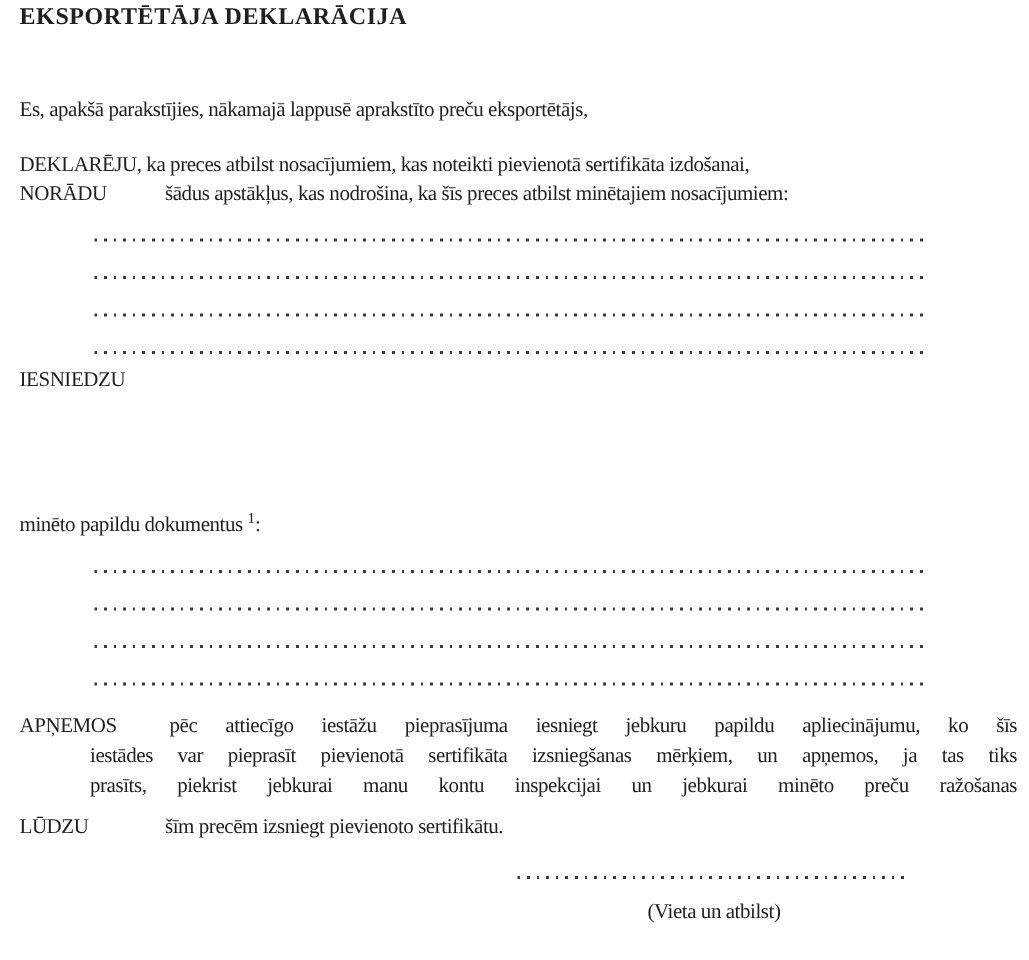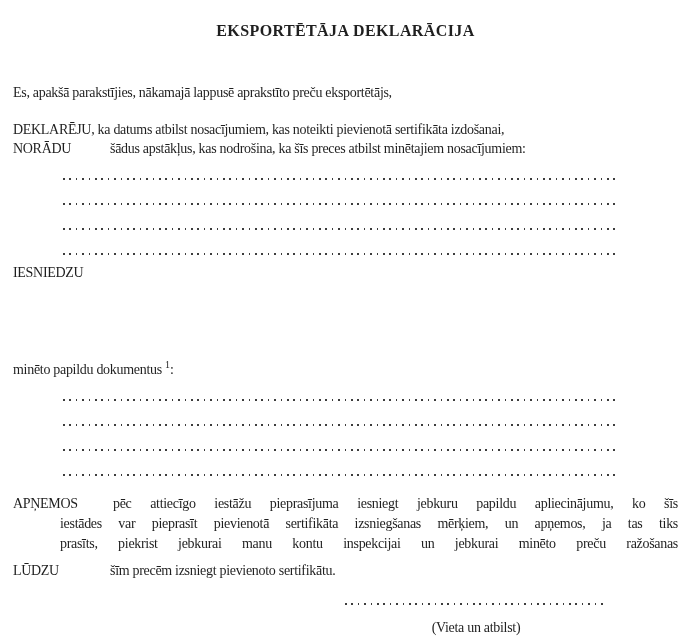--- a/index.html
+++ b/index.html
@@ -10,25 +10,25 @@
     box-sizing: border-box;
     padding: 0 8px 0 13px;
     background: #ffffff;
     font-family: "Liberation Serif", "DejaVu Serif", serif;
     font-size: 14px;
     letter-spacing: -0.3px;
     color: #1f1f1f;
     overflow: hidden;
   }
   .title {
-    text-align: center;
+    text-align: left;
     font-weight: bold;
     font-size: 16px;
     letter-spacing: 0.4px;
-    padding-top: 22px;
+    padding-top: 3px;
     line-height: 18px;
   }
   .para { line-height: 17px; }
   .intro   { margin-top: 44px; }
   .declare { margin-top: 20px; }
   .row { display: flex; line-height: 17px; }
   .row-noradu    { margin-top: 2px; justify-content: flex-end; }
   .row-iesniedzu { margin-top: 9px; flex-direction: column; }
   .row-ludzu     { margin-top: 8px; justify-content: space-between; }
   .row .lbl { flex: 0 0 97px; }
@@ -81,21 +81,21 @@
 </style>
 </head>
 <body>
 
 <div class="page">
 
   <div class="title">EKSPORTĒTĀJA DEKLARĀCIJA</div>
 
   <div class="para intro">Es, apakšā parakstījies, nākamajā lappusē aprakstīto preču eksportētājs,</div>
 
-  <div class="para declare">DEKLARĒJU, ka datums atbilst nosacījumiem, kas noteikti pievienotā sertifikāta izdošanai,</div>
+  <div class="para declare">DEKLARĒJU, ka preces atbilst nosacījumiem, kas noteikti pievienotā sertifikāta izdošanai,</div>
 
   <div class="row row-noradu">
     <span class="lbl">NORĀDU</span>
     <span class="txt">šādus apstākļus, kas nodrošina, ka šīs preces atbilst minētajiem nosacījumiem:</span>
   </div>
 
   <div class="dots">
     <div class="dotline"></div>
   <div class="dotline"></div>
       <div class="dotline"></div>

